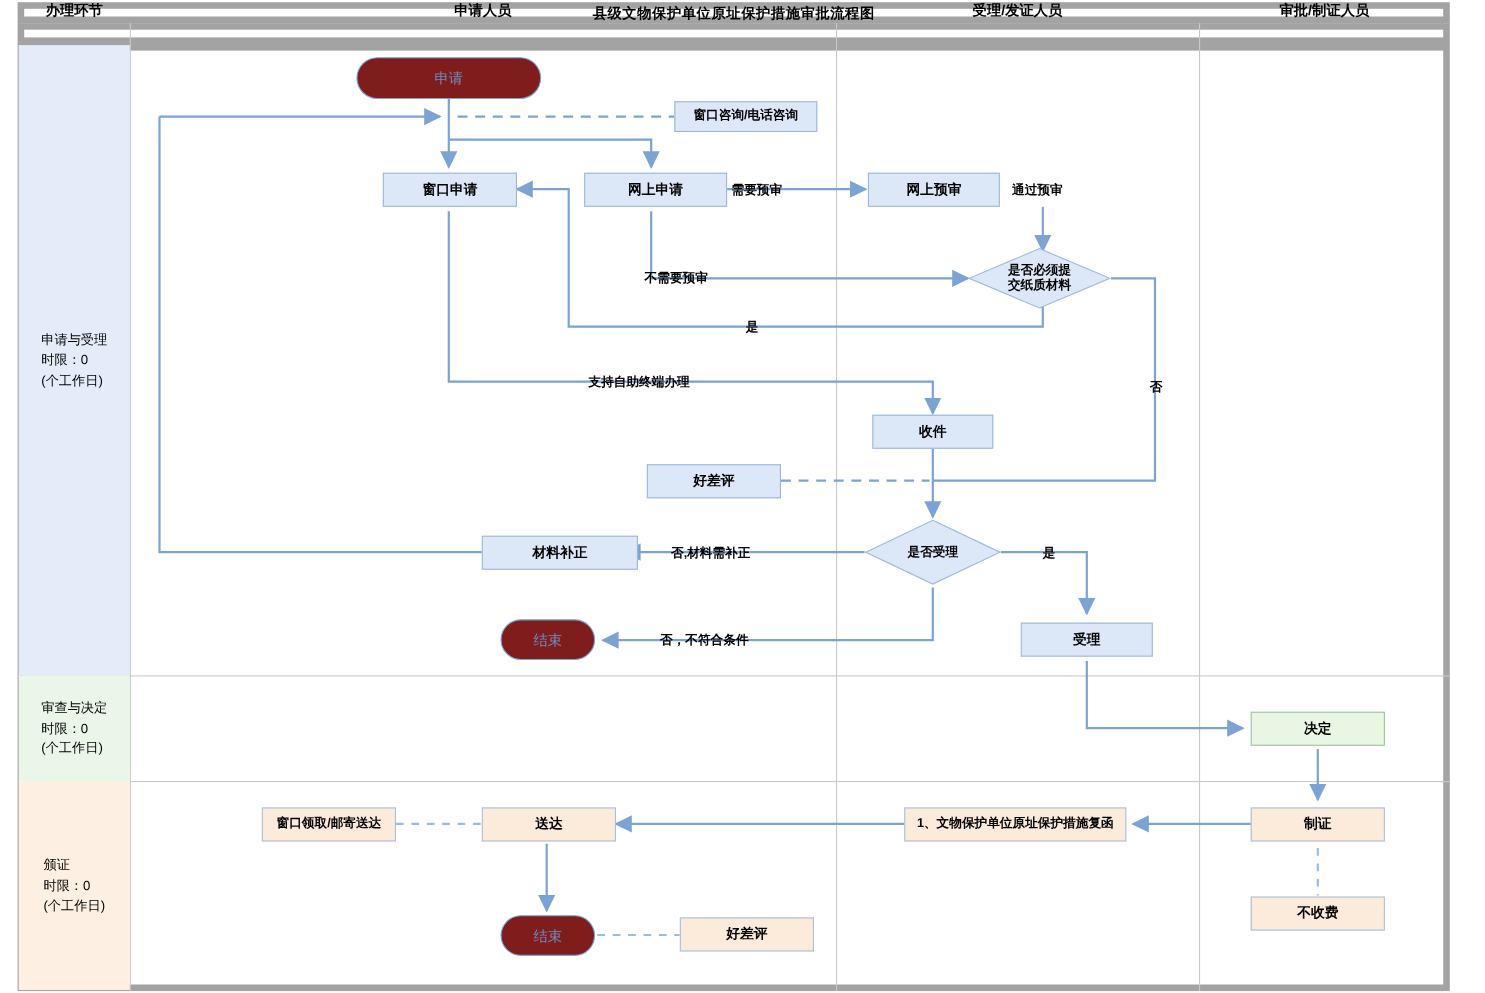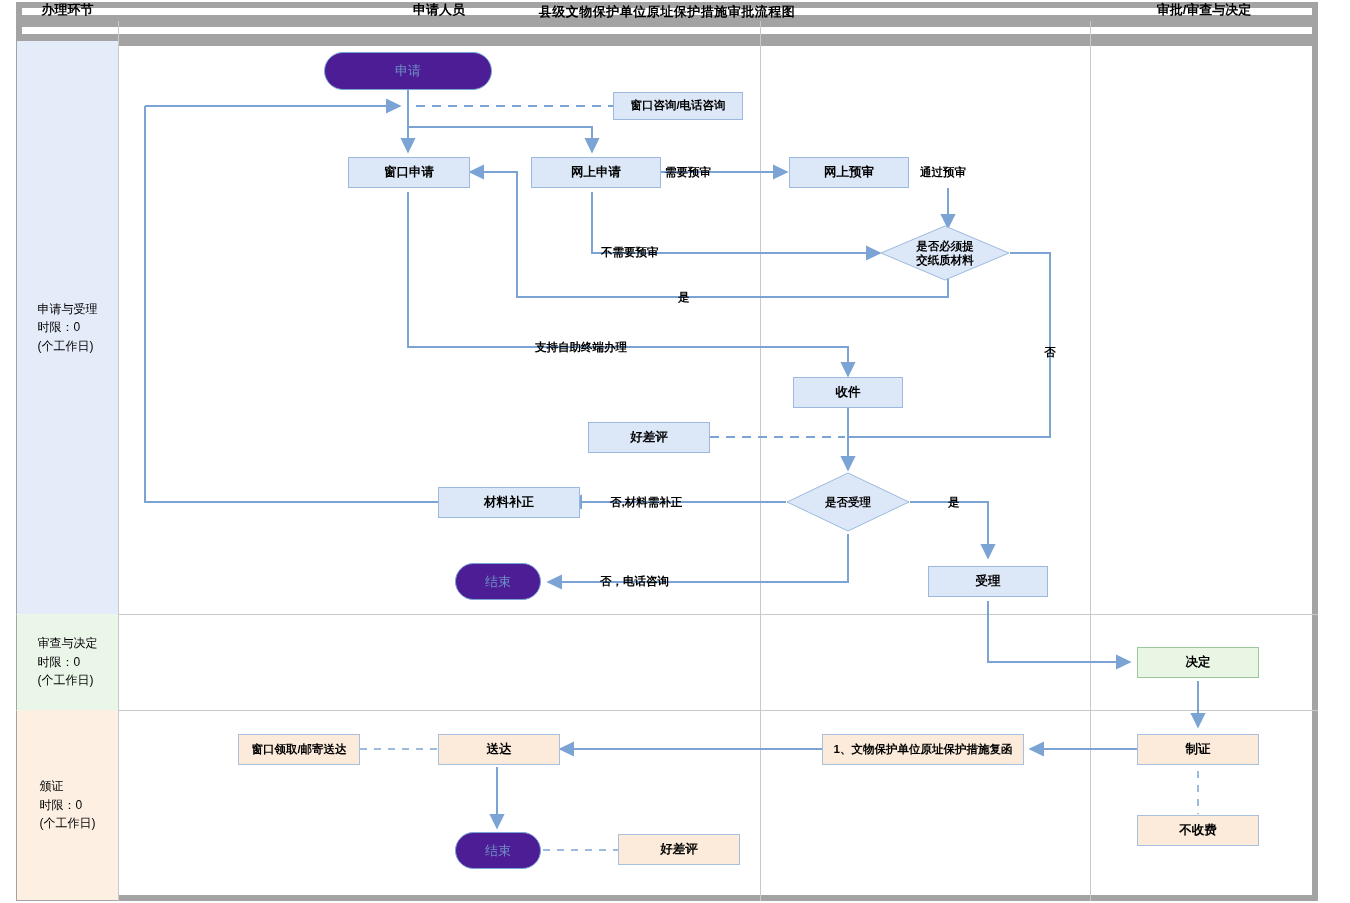--- a/index.html
+++ b/index.html
@@ -23,21 +23,21 @@
   #stage1{top:41px;height:573px;background:#e4ecf9;}
   #stage2{top:614px;height:96px;background:#eaf6e8;}
   #stage3{top:710px;height:190px;background:#fdf0e3;}
 
   
   .node{position:absolute;box-sizing:border-box;display:flex;align-items:center;justify-content:center;
         text-align:center;font-size:12.5px;font-weight:bold;color:#000;line-height:1.35;}
   .n-blue{background:#dce7f7;border:1px solid #9cb9dd;}
   .n-peach{background:#fcebdb;border:1px solid #a9c0dc;}
   .n-green{background:#e9f6e3;border:1px solid #9cc79c;}
-  .n-term{background:#4c1d95;border:1.5px solid #7aa6d6;border-radius:22px;
+  .n-term{background:#7f1d1d;border:1.5px solid #7aa6d6;border-radius:22px;
           color:#6e8fc4;font-weight:normal;font-size:13px;}
   .diamond{position:absolute;}
   .diamond .dtext{position:absolute;inset:0;display:flex;flex-direction:column;align-items:center;
                   justify-content:center;font-size:11.5px;font-weight:bold;color:#000;line-height:1.25;}
 
   
   .elabel{position:absolute;font-size:11.5px;font-weight:bold;color:#000;white-space:nowrap;}
   .elabel.vert{writing-mode:vertical-rl;}
 
   svg#wires{position:absolute;left:0;top:0;width:1350px;height:903px;pointer-events:none;}
@@ -48,21 +48,22 @@
 </head>
 <body>
 
 <div id="page">
 
   <div id="title-bar" class="tbl-border">县级文物保护单位原址保护措施审批流程图</div>
 
   <div id="head-row" class="tbl-border"></div>
   <div class="head-cell" style="left:17px;width:101px;">办理环节</div>
   <div class="head-cell" style="left:118px;width:642px;">申请人员</div>
-  <div class="head-cell" style="left:1090px;width:228px;">审批/审查与决定</div>
+  <div class="head-cell" style="left:760px;width:330px;">受理/发证人员</div>
+  <div class="head-cell" style="left:1090px;width:228px;">审批/制证人员</div>
 
   <div class="tbl-border" style="left:16px;top:40px;width:1302px;height:861px;"></div>
 
   <div class="vline" style="left:118px;top:21px;height:880px;"></div>
   <div class="vline" style="left:760px;top:21px;height:880px;"></div>
   <div class="vline" style="left:1090px;top:21px;height:880px;"></div>
 
   <div class="hline" style="left:16px;top:614px;width:1302px;"></div>
   <div class="hline" style="left:16px;top:710px;width:1302px;"></div>
 
@@ -180,21 +181,21 @@
   <div class="node n-peach" style="left:1137px;top:734px;width:122px;height:31px;">制证</div>
   <div class="node n-peach" style="left:1137px;top:815px;width:122px;height:31px;">不收费</div>
   <div class="node n-peach" style="left:822px;top:734px;width:202px;height:31px;font-size:11.5px;">1、文物保护单位原址保护措施复函</div>
   <div class="node n-peach" style="left:438px;top:734px;width:122px;height:31px;">送达</div>
   <div class="node n-peach" style="left:238px;top:734px;width:122px;height:31px;font-size:11.5px;">窗口领取/邮寄送达</div>
   <div class="node n-term" style="left:455px;top:832px;width:86px;height:37px;">结束</div>
   <div class="node n-peach" style="left:618px;top:834px;width:122px;height:31px;">好差评</div>
 
   <div class="elabel" style="left:665px;top:165px;">需要预审</div>
   <div class="elabel" style="left:920px;top:165px;">通过预审</div>
-  <div class="elabel" style="left:601px;top:245px;">不需要预审</div>
+  <div class="elabel" style="left:586px;top:245px;">不需要预审</div>
   <div class="elabel" style="left:678px;top:290px;">是</div>
   <div class="elabel vert" style="left:1042px;top:337px;">否</div>
   <div class="elabel" style="left:535px;top:340px;">支持自助终端办理</div>
   <div class="elabel" style="left:610px;top:495px;">否,材料需补正</div>
   <div class="elabel" style="left:948px;top:495px;">是</div>
-  <div class="elabel" style="left:600px;top:574px;">否，电话咨询</div>
+  <div class="elabel" style="left:600px;top:574px;">否，不符合条件</div>
 
 </div>
 
 </body></html>

